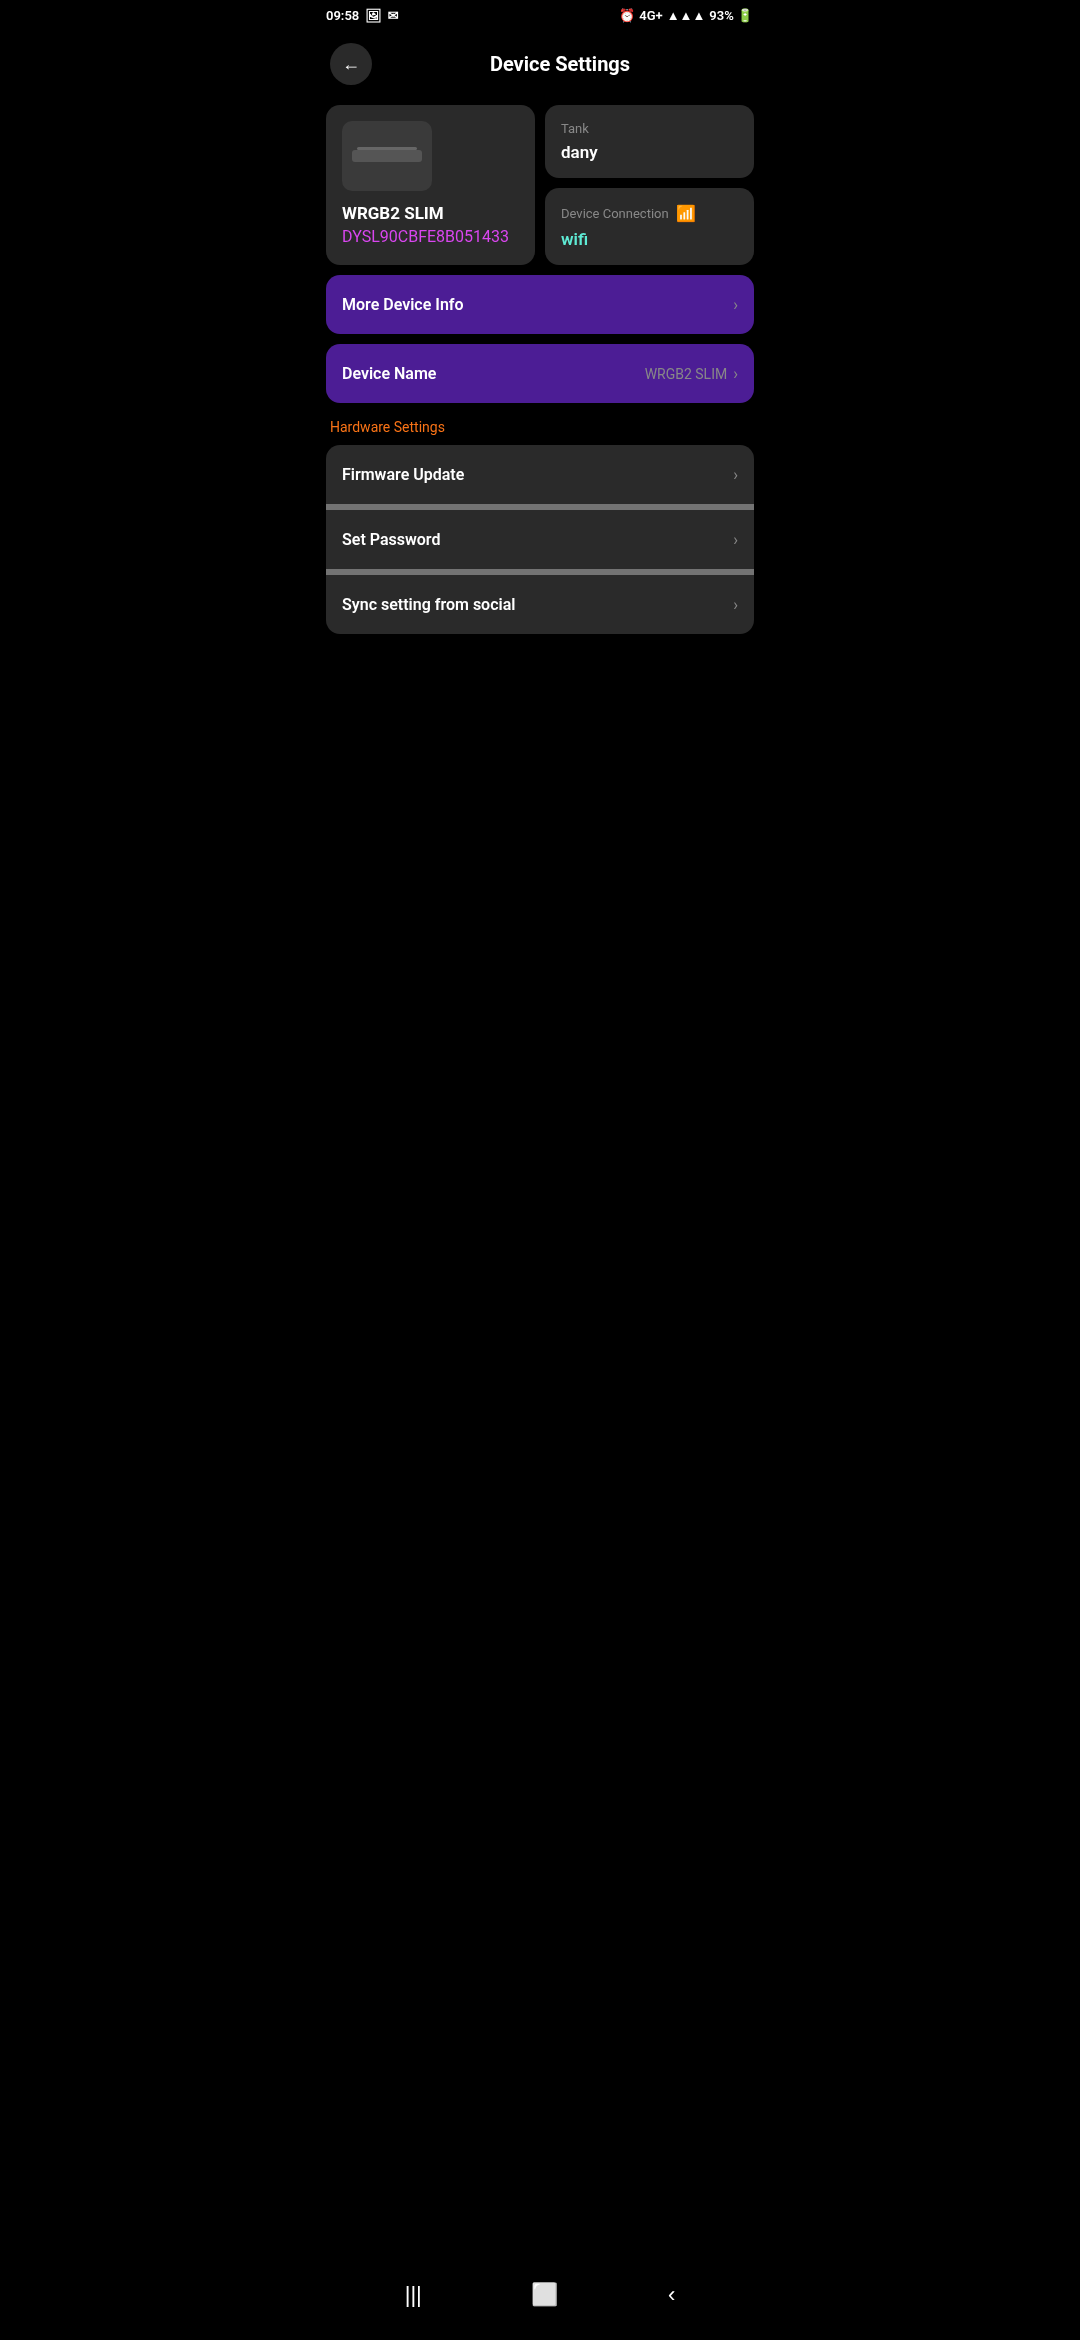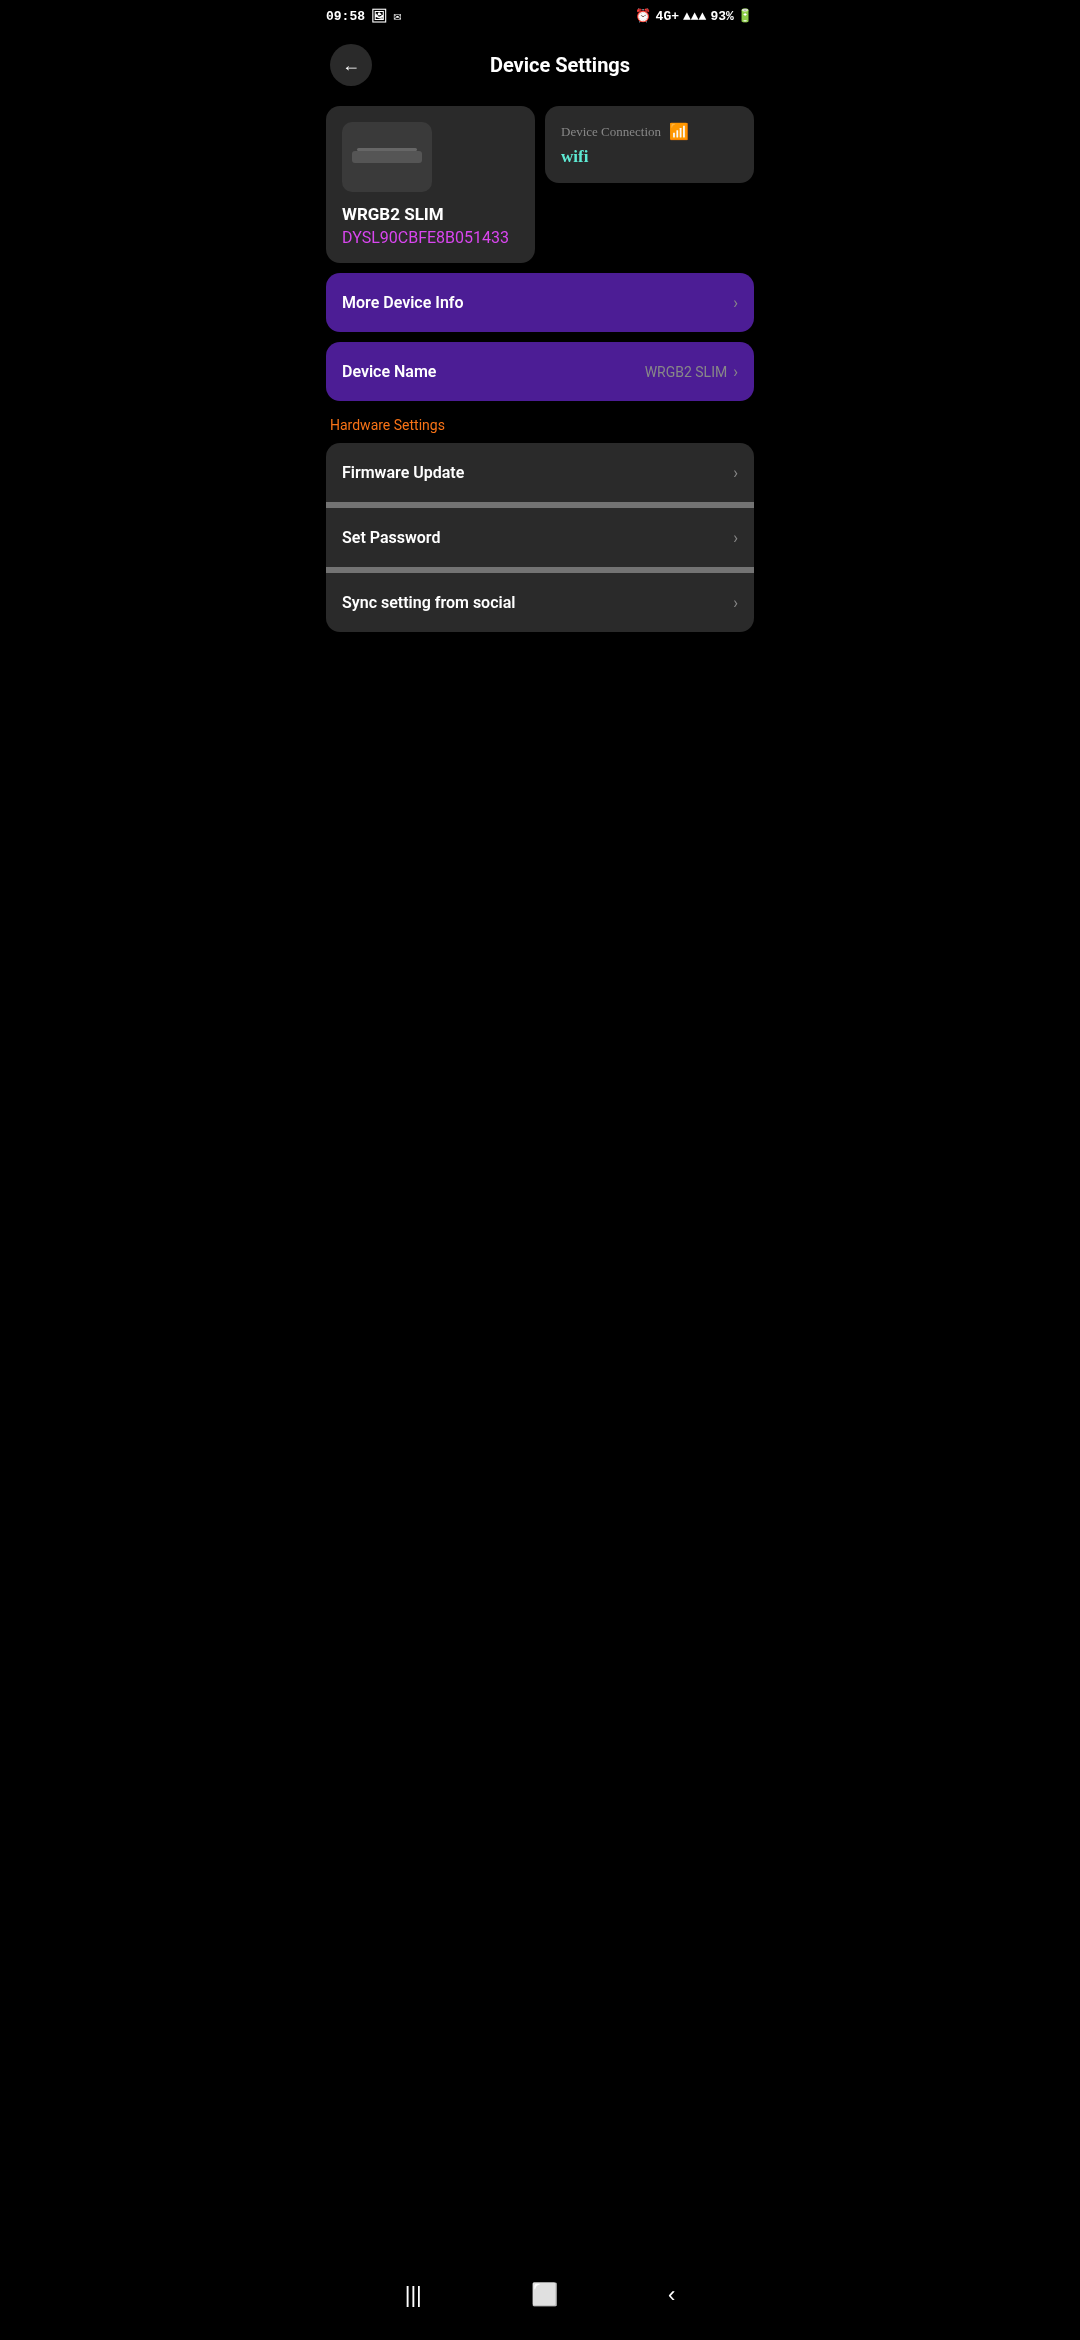--- a/index.html
+++ b/index.html
@@ -20,21 +20,20 @@
       position: relative;
     }
 
     .status-bar {
       display: flex;
       justify-content: space-between;
       align-items: flex-start;
       padding: 8px 16px 4px;
       font-size: 13px;
       font-weight: 600;
-      font-family: Liberation Mono, monospace;
     }
 
     .status-bar-left {
       display: flex;
       align-items: center;
       gap: 6px;
     }
 
     .status-bar-right {
       display: flex;
@@ -158,21 +157,20 @@
 
     .card-value {
       font-size: 17px;
       font-weight: 600;
     }
 
     .connection-card {
       background-color: #2a2a2a;
       border-radius: 14px;
       padding: 16px;
-      font-family: Liberation Serif, serif;
     }
 
     .connection-header {
       display: flex;
       align-items: center;
       gap: 8px;
       margin-bottom: 6px;
     }
 
     .connection-label {
@@ -318,20 +316,24 @@
     <div class="card device-card">
       <div class="device-image">
         <div class="device-image-inner"></div>
       </div>
       <div class="device-name">WRGB2 SLIM</div>
       <div class="device-id">DYSL90CBFE8B051433</div>
     </div>
 
     <div class="right-cards">
 
+      <div class="tank-card">
+        <div class="card-label">Tank</div>
+        <div class="card-value">dany</div>
+      </div>
 
       <div class="connection-card">
         <div class="connection-header">
           <span class="connection-label">Device Connection</span>
           <span class="wifi-icon">📶</span>
         </div>
         <div class="connection-value">wifi</div>
       </div>
 
     </div>

